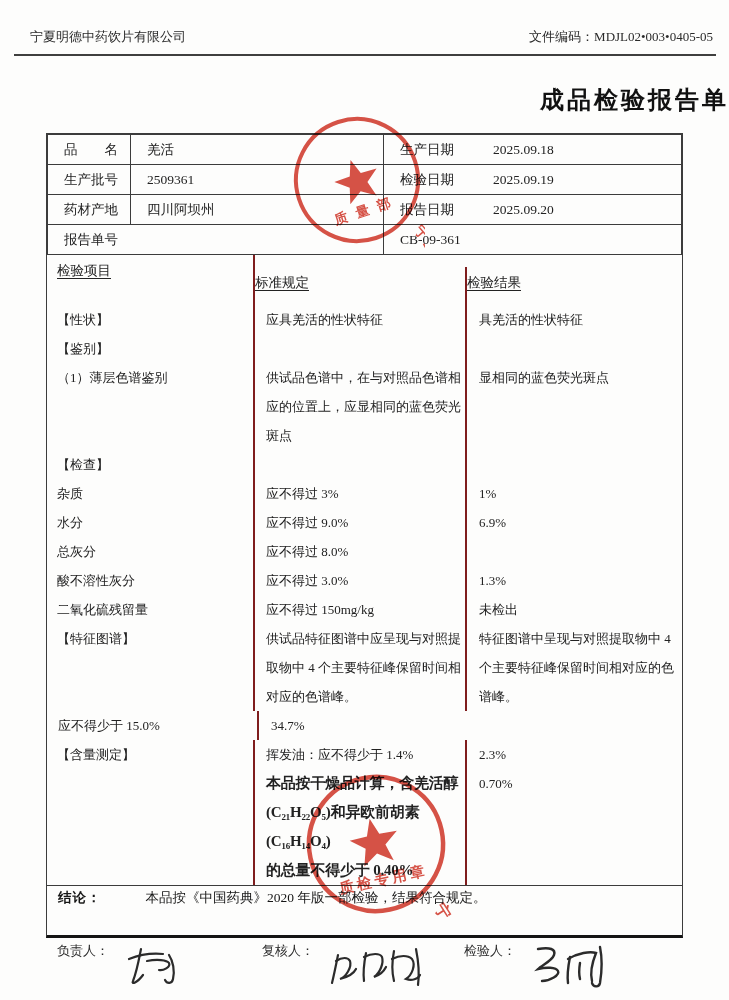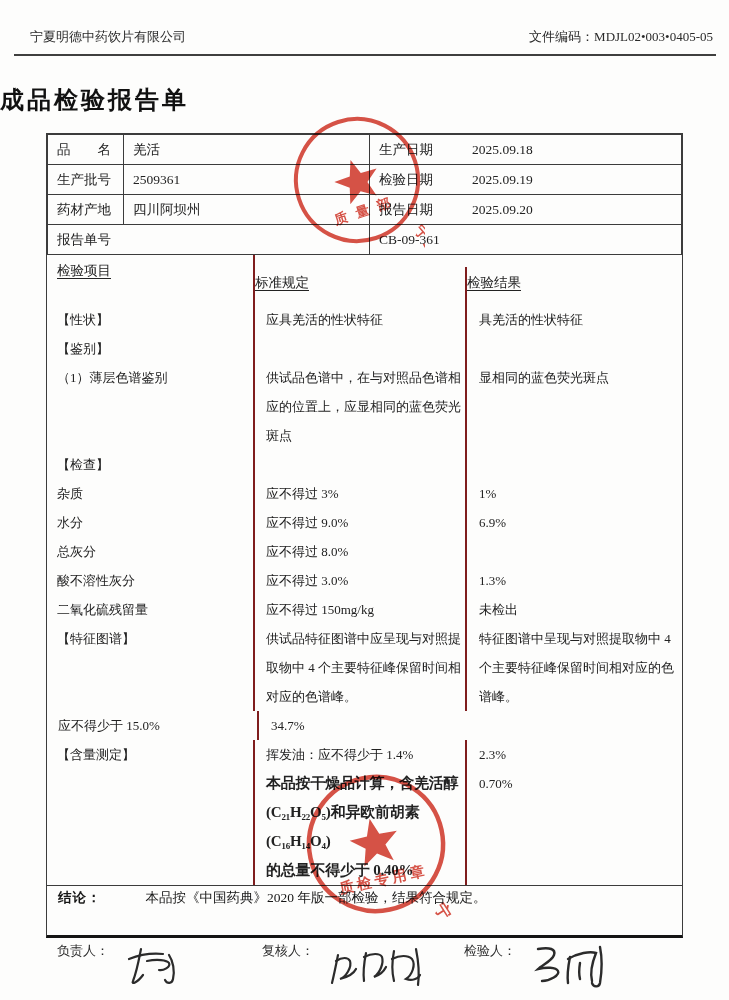--- a/index.html
+++ b/index.html
@@ -5,28 +5,28 @@
   html,body{margin:0;padding:0;}
   body{
     width:729px;height:1000px;background:#fdfdfc;position:relative;
     font-family:"Liberation Serif","DejaVu Serif",serif;color:#1d1d1d;
     -webkit-font-smoothing:antialiased;overflow:hidden;
   }
   
   .page-header{position:absolute;top:28px;left:30px;right:16px;display:flex;
     justify-content:space-between;align-items:flex-end;font-size:13px;color:#2a2a2a;}
   .header-rule{position:absolute;top:54px;left:14px;right:13px;border-top:2.5px solid #3f3f3f;}
-  .doc-title{position:absolute;top:84px;left:0;width:100%;text-align:left;
+  .doc-title{position:absolute;top:84px;left:0;width:100%;text-align:right;
     font-size:24px;font-weight:bold;letter-spacing:3px;color:#111;}
   
   .doc{position:absolute;left:46px;top:133px;width:637px;height:805px;
     border:1px solid #3c3c3c;border-bottom:3px solid #141414;box-sizing:border-box;background:transparent;}
   
   table.info{border-collapse:collapse;width:100%;table-layout:fixed;}
-  table.info td{border:1px solid #3c3c3c;height:29px;font-size:13.5px;padding:0 0 0 9px;color:#222;}
+  table.info td{border:1px solid #3c3c3c;height:29px;font-size:13.5px;padding:0 0 0 16px;color:#222;}
   table.info td.lbl{width:66px;letter-spacing:0;}
   table.info td.val{width:236px;}
   table.info td.rcell{border-left:1px solid #3c3c3c;}
   table.info td.rcell .l2{display:inline-block;width:93px;padding-left:0;}
   
   .main{height:655px;display:flex;flex-direction:column;}
   .thead{display:flex;height:62px;box-sizing:border-box;}
   .thead .hcell{box-sizing:border-box;padding-top:7px;font-size:13.5px;color:#222;}
   .hcell span{text-decoration:underline;text-underline-offset:3px;}
   .col1{width:208px;}.col2{width:212px;}.col3{width:217px;flex:1;}

